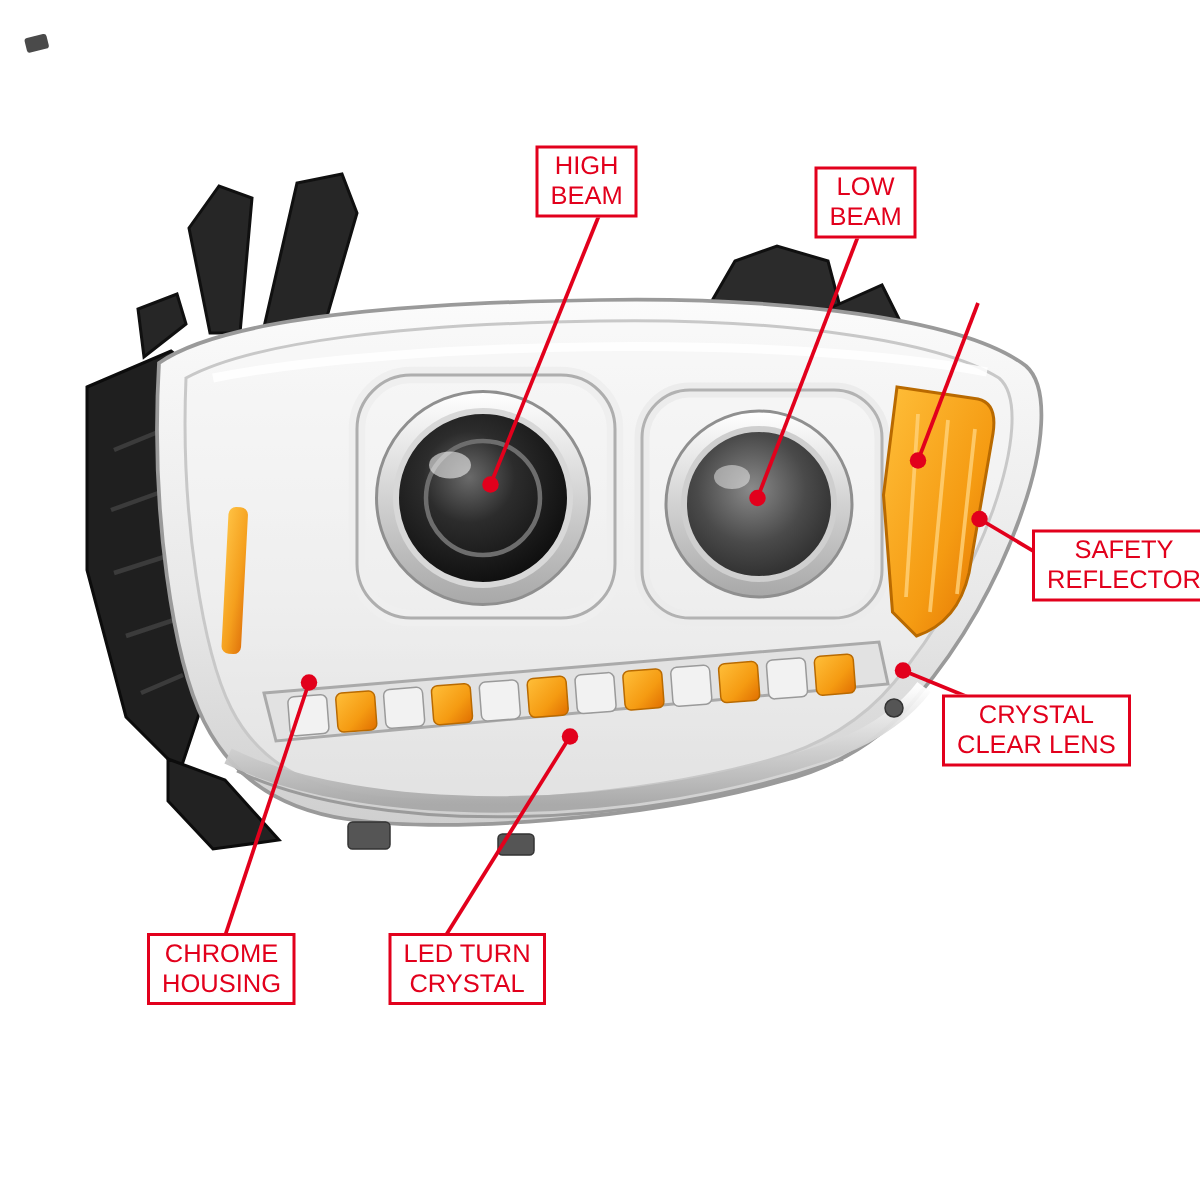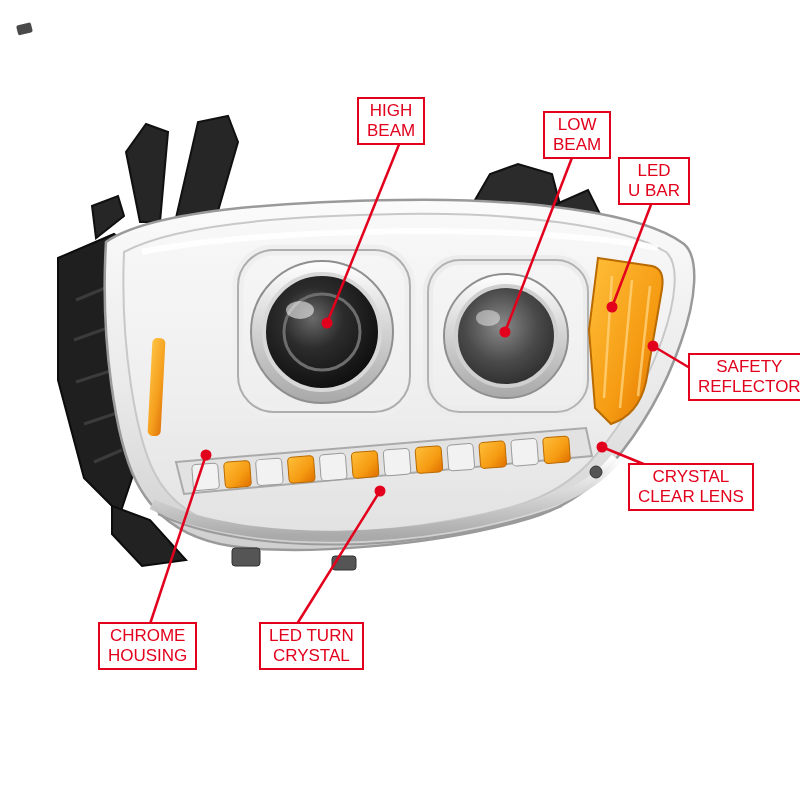--- a/index.html
+++ b/index.html
@@ -173,24 +173,20 @@
   <div class="callout" style="left:357px;top:97px;">
     <span>HIGH</span>
     <span>BEAM</span>
   </div>
 
   <div class="callout" style="left:543px;top:111px;">
     <span>LOW</span>
     <span>BEAM</span>
   </div>
 
-  <div class="callout" style="left:618px;top:157px;">
-    <span>LED</span>
-    <span>U BAR</span>
-  </div>
 
   <div class="callout" style="left:688px;top:353px;">
     <span>SAFETY</span>
     <span>REFLECTOR</span>
   </div>
 
   <div class="callout" style="left:98px;top:622px;">
     <span>CHROME</span>
     <span>HOUSING</span>
   </div>

